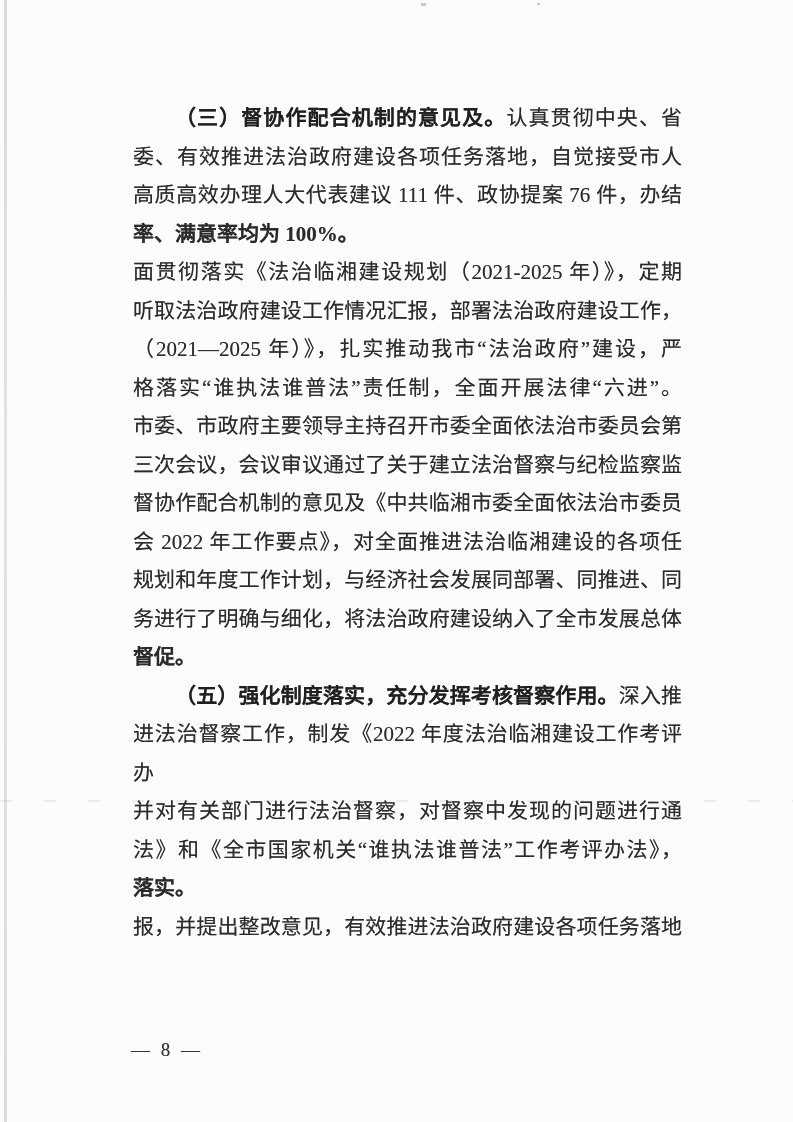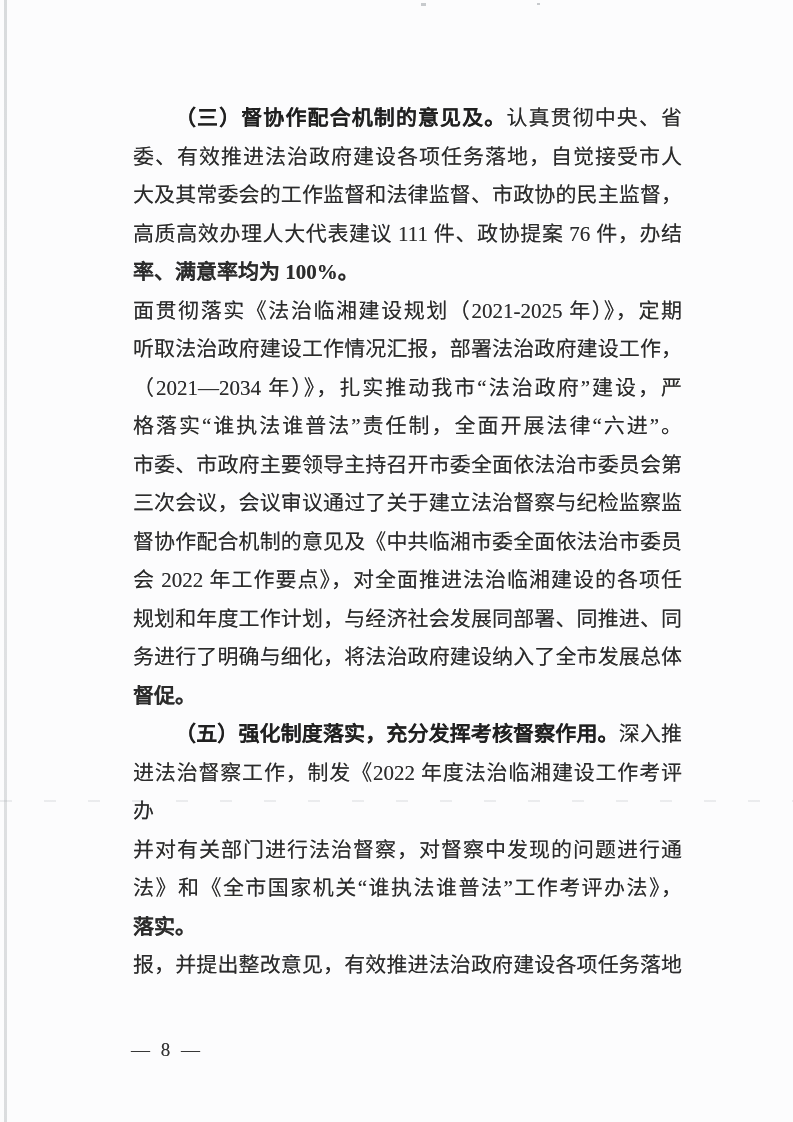--- a/index.html
+++ b/index.html
@@ -82,26 +82,25 @@
 
 <div class="page">
   <div class="edge-line"></div>
   <div class="h-streak"></div>
   <div class="speck speck-a"></div>
   <div class="speck speck-b"></div>
 
   <div class="text-block" id="text-block">
       <div class="line indent"><b>（三）督协作配合机制的意见及。</b><span>认真贯彻中央、省</span></div>
       <div class="line"><span>委、有效推进法治政府建设各项任务落地，自觉接受市人</span></div>
-      <div class="line"><span>大及其常委会的工作监督和法律监督、市政协的民主监督，</span></div>
       <div class="line"><span>高质高效办理人大代表建议 111 件、政协提案 76 件，办结</span></div>
       <div class="line last"><span>率、满意率均为 100%。</span></div>
       <div class="line"><span>面贯彻落实《法治临湘建设规划（2021-2025 年）》，定期</span></div>
       <div class="line"><span>听取法治政府建设工作情况汇报，部署法治政府建设工作，</span></div>
-      <div class="line"><span>（2021—2034 年）》，扎实推动我市“法治政府”建设，严</span></div>
+      <div class="line"><span>（2021—2025 年）》，扎实推动我市“法治政府”建设，严</span></div>
       <div class="line"><span>格落实“谁执法谁普法”责任制，全面开展法律“六进”。</span></div>
       <div class="line"><span>市委、市政府主要领导主持召开市委全面依法治市委员会第</span></div>
       <div class="line"><span>三次会议，会议审议通过了关于建立法治督察与纪检监察监</span></div>
       <div class="line"><span>督协作配合机制的意见及《中共临湘市委全面依法治市委员</span></div>
       <div class="line"><span>会 2022 年工作要点》，对全面推进法治临湘建设的各项任</span></div>
       <div class="line"><span>规划和年度工作计划，与经济社会发展同部署、同推进、同</span></div>
       <div class="line"><span>务进行了明确与细化，将法治政府建设纳入了全市发展总体</span></div>
       <div class="line last"><span>督促。</span></div>
       <div class="line indent"><b>（五）强化制度落实，充分发挥考核督察作用。</b><span>深入推</span></div>
       <div class="line"><span>进法治督察工作，制发《2022 年度法治临湘建设工作考评办</span></div>

